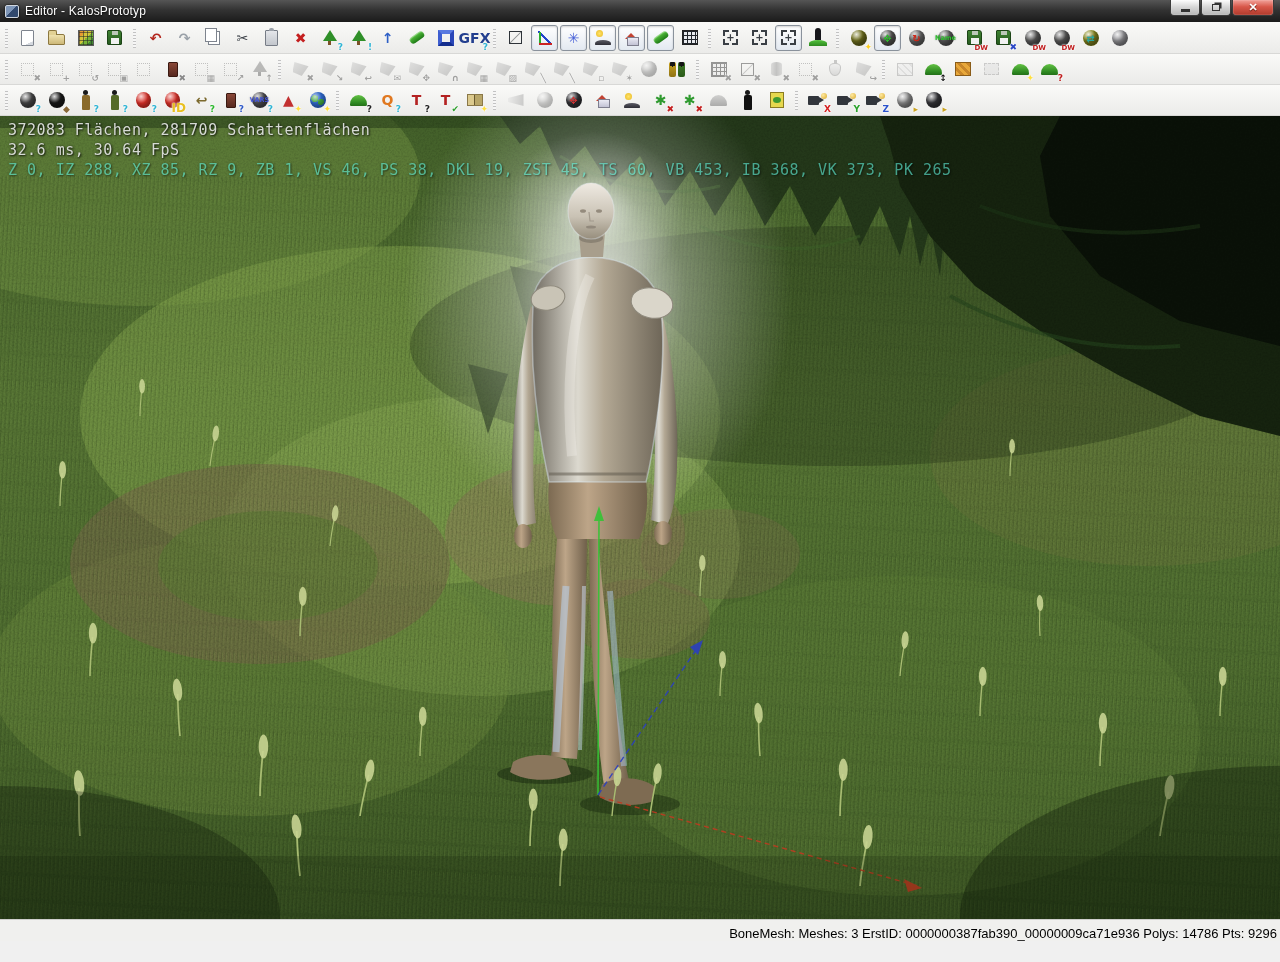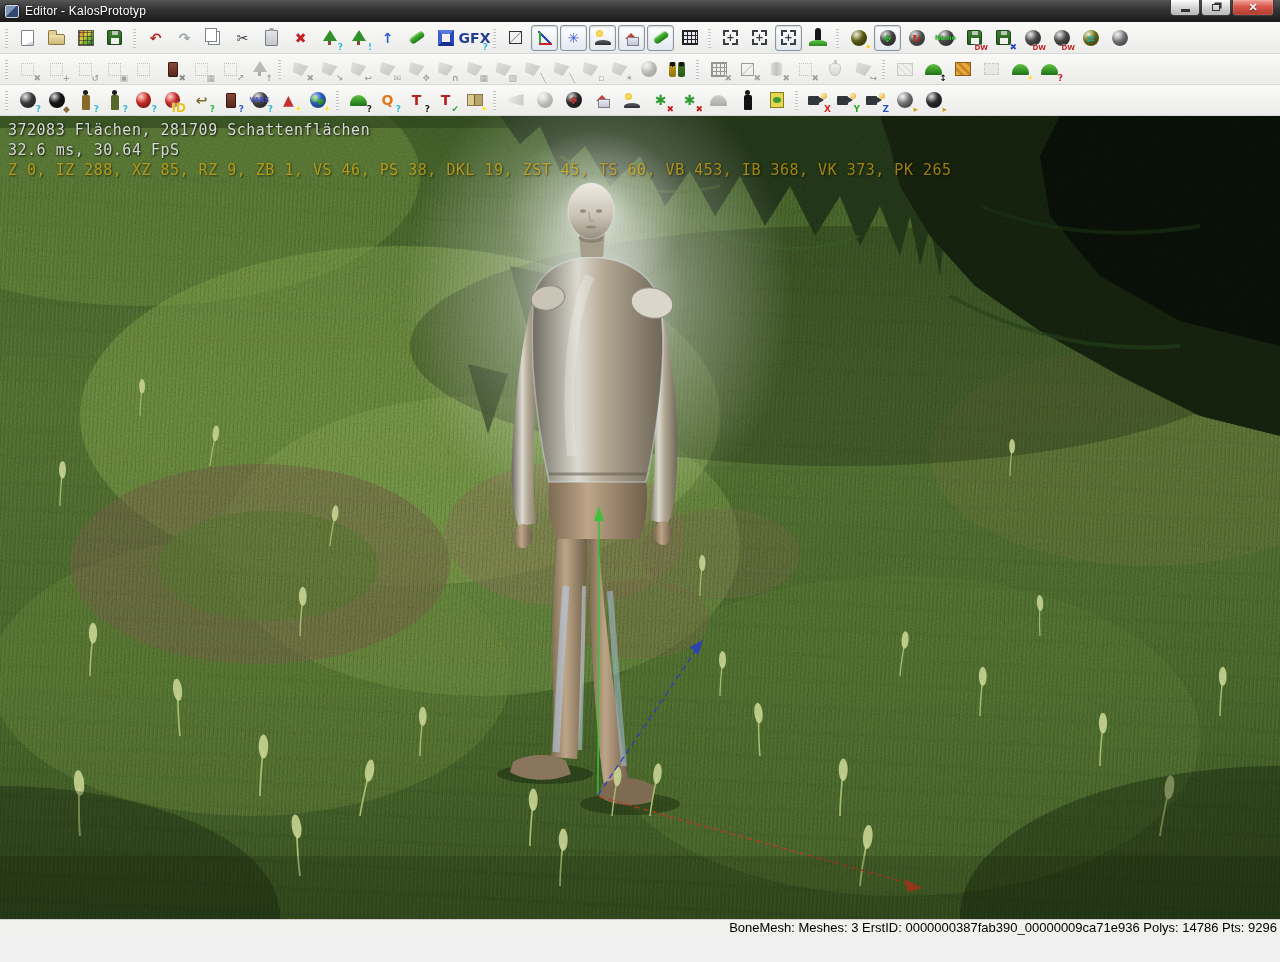--- a/index.html
+++ b/index.html
@@ -153,24 +153,24 @@
     clip-path:polygon(0 35%,100% 0,100% 100%,0 65%);}
   .s-sack{width:12px;height:13px;background:linear-gradient(#efe9d8,#c9c0a8);border:1px solid #9a917c;
     border-radius:45% 45% 48% 48%/30% 30% 60% 60%;position:relative;}
   .s-sack::before{content:'';position:absolute;top:-4px;left:4px;width:3px;height:4px;background:#9a917c;}
   
   .viewport{position:relative;width:1280px;height:803px;overflow:hidden;background:#42602a;}
   .scene{position:absolute;inset:0;width:100%;height:100%;display:block;}
   .overlay{position:absolute;left:8px;top:4px;color:#d6dad4;
     font:15px "DejaVu Sans Mono","DejaVu Sans",monospace;letter-spacing:.5px;line-height:20px;
     text-shadow:1px 1px 2px rgba(0,0,0,.75),0 0 3px rgba(0,0,0,.4);}
-  .overlay .dim{color:#eab308;opacity:.62;}
+  .overlay .dim{color:#5eead4;opacity:.62;}
   
   .statusbar{height:22px;background:#f0f0ee;border-top:1px solid #cfcfcd;display:flex;
-    align-items:flex-start;justify-content:flex-end;padding-right:3px;font-size:13px;color:#000;}
+    align-items:flex-end;justify-content:flex-end;padding-right:3px;font-size:13px;color:#000;}
 </style>
 </head>
 <body>
 
 <div class="window">
 
   <div class="titlebar">
     <span class="app-icon"></span>
     <span class="title">Editor - KalosPrototyp</span>
     <div class="win-controls">

